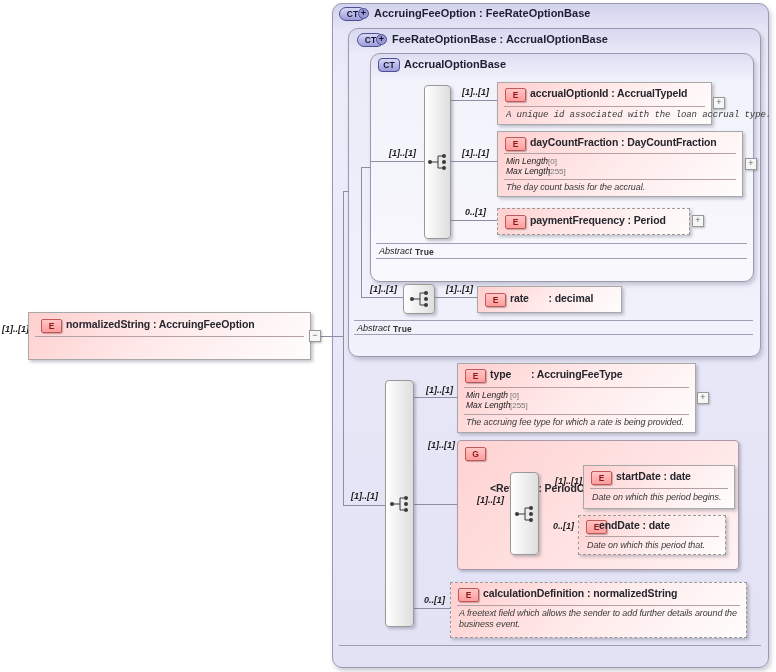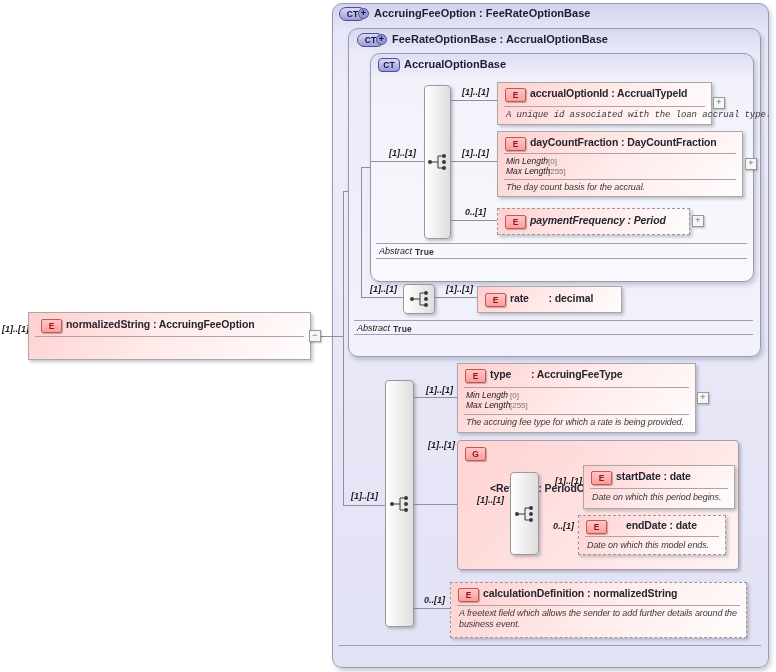--- a/index.html
+++ b/index.html
@@ -124,21 +124,21 @@
     <div class="facet-label" style="left:8px;top:34px;">Max Length</div>
     <div class="facet-value" style="left:50px;top:35px;">[255]</div>
     <div class="sep" style="left:6px;top:47px;width:232px;"></div>
     <div class="annot" style="left:8px;top:50px;">The day count basis for the accrual.</div>
   </div>
   <div class="expander" style="left:745px;top:158px;">+</div>
 
   <div class="card-label" style="left:465px;top:207px;">0..[1]</div>
   <div class="ebox dashed" style="left:497px;top:208px;width:191px;height:25px;">
     <div class="badge" style="left:7px;top:6px;">E</div>
-    <div class="box-title" style="left:32px;top:5px;font-style:italic;">paymentFrequency : Period</div>
+    <div class="box-title" style="left:32px;top:5px;">paymentFrequency : Period</div>
   </div>
   <div class="expander" style="left:692px;top:215px;">+</div>
 
   <div class="sep lav" style="left:376px;top:243px;width:371px;"></div>
   <div class="abstract-label" style="left:379px;top:246px;">Abstract</div>
   <div class="abstract-value" style="left:415px;top:247px;">True</div>
   <div class="sep lav" style="left:376px;top:258px;width:371px;"></div>
 
   <div class="card-label" style="left:370px;top:284px;">[1]..[1]</div>
   <div class="seqbar" style="left:403px;top:284px;width:30px;height:28px;">
@@ -223,23 +223,23 @@
   <div class="ebox" style="left:583px;top:465px;width:150px;height:42px;">
     <div class="badge" style="left:7px;top:5px;">E</div>
     <div class="box-title" style="left:32px;top:4px;">startDate : date</div>
     <div class="sep" style="left:6px;top:22px;width:138px;"></div>
     <div class="annot" style="left:8px;top:26px;">Date on which this period begins.</div>
   </div>
 
   <div class="card-label" style="left:553px;top:521px;">0..[1]</div>
   <div class="ebox dashed" style="left:578px;top:515px;width:146px;height:38px;">
     <div class="badge" style="left:7px;top:4px;">E</div>
-    <div class="box-title" style="left:47px;top:3px;">endDate : date</div>
+    <div class="box-title" style="left:20px;top:3px;">endDate : date</div>
     <div class="sep" style="left:6px;top:20px;width:134px;"></div>
-    <div class="annot" style="left:8px;top:24px;">Date on which this model ends.</div>
+    <div class="annot" style="left:8px;top:24px;">Date on which this period that.</div>
   </div>
 
   <div class="card-label" style="left:424px;top:595px;">0..[1]</div>
   <div class="ebox dashed" style="left:450px;top:582px;width:295px;height:54px;">
     <div class="badge" style="left:7px;top:5px;">E</div>
     <div class="box-title" style="left:32px;top:4px;">calculationDefinition : normalizedString</div>
     <div class="sep" style="left:6px;top:22px;width:283px;"></div>
     <div class="annot wrap" style="left:8px;top:25px;width:286px;">A freetext field which allows the sender to add further details around the business event.</div>
   </div>
 

